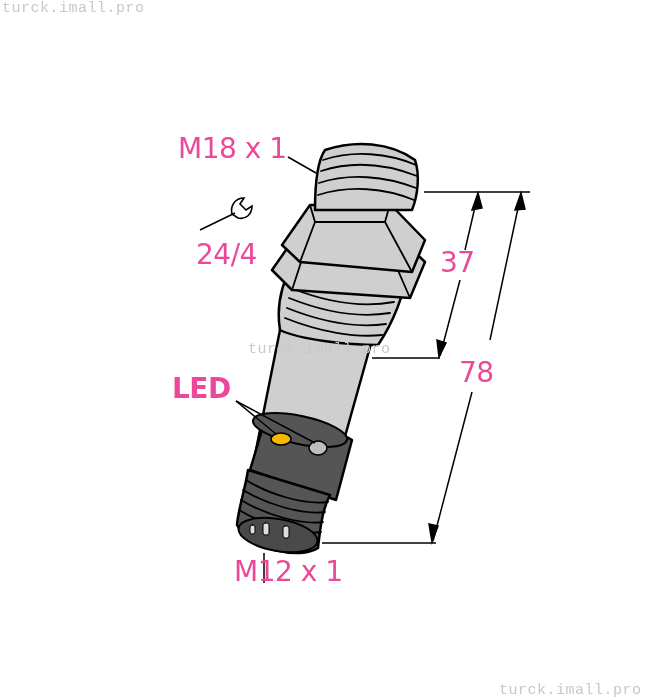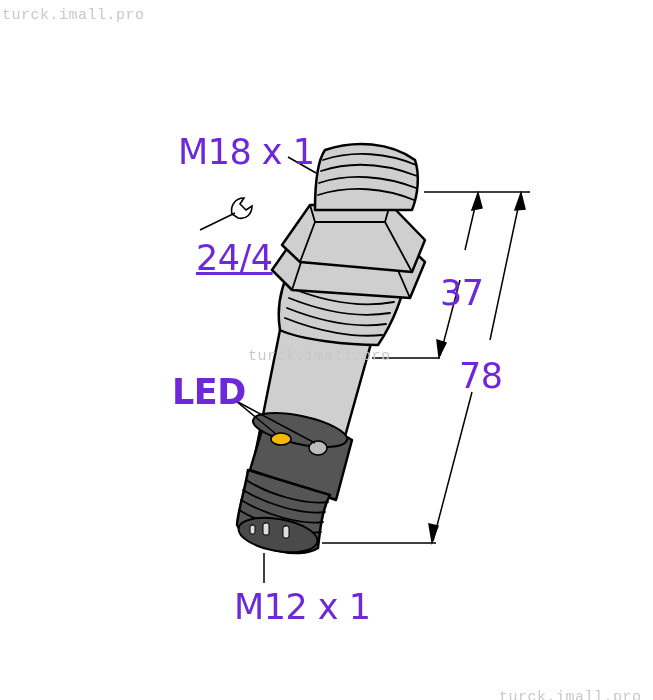--- a/index.html
+++ b/index.html
@@ -1,18 +1,18 @@
 <!DOCTYPE html>
 <html><head>
 <meta charset="utf-8">
 <style>
   html, body { margin: 0; padding: 0; background: #ffffff; }
   body { width: 653px; height: 700px; position: relative; overflow: hidden; font-family: "DejaVu Sans", sans-serif; }
-  .wm { position: absolute; font-family: "Liberation Mono", monospace; font-size: 15px; color: #c8c8c8; letter-spacing: 0.5px; margin-top: 7px; }
-  .lbl { position: absolute; font-family: "DejaVu Sans", sans-serif; color: #6d28d9; font-size: 35px; letter-spacing: -0.5px; }
+  .wm { position: absolute; font-family: "Liberation Mono", monospace; font-size: 15px; color: #c8c8c8; letter-spacing: 0.5px; }
+  .lbl { position: absolute; font-family: "DejaVu Sans", sans-serif; color: #ec4899; font-size: 28px; letter-spacing: -0.5px; }
   svg { position: absolute; left: 0; top: 0; }
 </style>
 </head>
 <body>
 
 <div class="wm" style="left:2px; top:0px;">turck.imall.pro</div>
 
 <svg width="653" height="700" viewBox="0 0 653 700">
   <g stroke="#000" stroke-linejoin="round" stroke-linecap="round">
 
@@ -79,20 +79,20 @@
     <polygon points="478,193 472,210 482,208"></polygon>
     <polygon points="439,357 437,340 446,343"></polygon>
     <line x1="490" y1="340" x2="521" y2="194" fill="none"></line>
     <polygon points="521,193 515,210 525,209"></polygon>
     <line x1="433" y1="541" x2="472" y2="392" fill="none"></line>
     <polygon points="432,542 429,524 438,526"></polygon>
   </g>
 </svg>
 
 <div class="lbl" style="left:178px; top:132px;">M18 x 1</div>
-<div class="lbl" style="left:196px; top:238px;text-decoration:underline;">24/4</div>
+<div class="lbl" style="left:196px; top:238px;">24/4</div>
 <div class="lbl" style="left:172px; top:372px;font-weight:bold;">LED</div>
-<div class="lbl" style="left:234px; top:587px;">M12 x 1</div>
-<div class="lbl" style="left:440px; top:273px;">37</div>
+<div class="lbl" style="left:234px; top:555px;">M12 x 1</div>
+<div class="lbl" style="left:440px; top:246px;">37</div>
 <div class="lbl" style="left:459px; top:356px;">78</div>
 
 <div class="wm" style="left:248px; top:341px;">turck.imall.pro</div>
 <div class="wm" style="left:499px; top:682px;">turck.imall.pro</div>
 
 </body></html>

